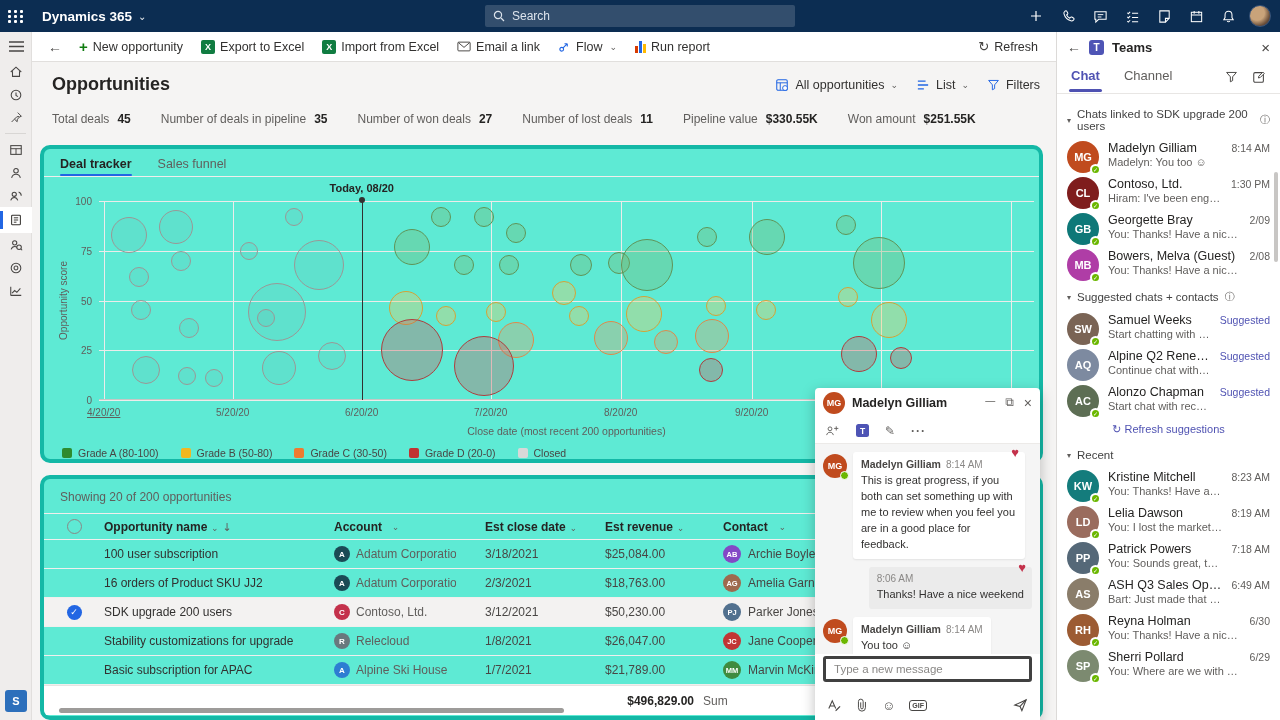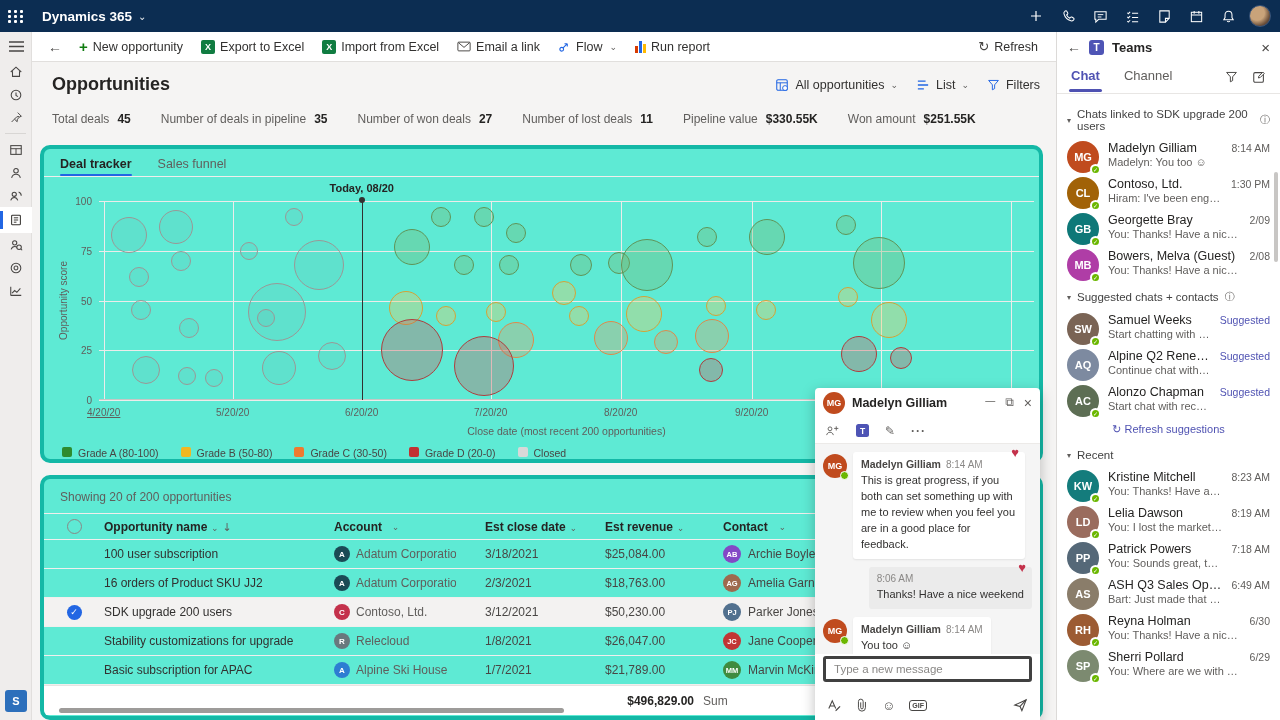--- a/index.html
+++ b/index.html
@@ -79,21 +79,21 @@
   .bubble.g-c { background:rgba(238,150,85,.30); border-color:#de8a4b; }
   .bubble.g-d { background:rgba(200,92,92,.35); border-color:#ad3e3e; }
   .bubble.g-x { background:rgba(120,120,120,.07); border-color:#9a9896; }
   .ytick { position:absolute; right:100%; margin-right:7px; font-size:10px; color:#605e5c; transform:translateY(-50%); }
   .xtick { position:absolute; transform:translateX(-50%); font-size:10px; color:#605e5c; white-space:nowrap; }
   .xticks-row { position:absolute; left:55px; top:258px; width:935px; }
   .ylab { position:absolute; left:14px; top:52px; height:199px; display:flex; align-items:center; }
   .ylab span { writing-mode:vertical-rl; transform:rotate(180deg); font-size:10px; color:#605e5c; }
   .xlab { position:absolute; left:55px; top:276px; width:935px; text-align:center; font-size:10.5px; color:#605e5c; }
   .legend { position:absolute; left:18px; top:298px; display:flex; gap:22px; align-items:center; }
-  .leg-item { display:flex; gap:6px; font-size:10.5px; color:#484644; }
+  .leg-item { display:flex; gap:6px; align-items:center; font-size:10.5px; color:#484644; }
   .leg-swatch { width:10px; height:10px; border-radius:2px; }
 
   
   .tbl-caption { padding:11px 16px 9px 16px; color:#605e5c; font-size:12px; border-bottom:1px solid #f0eeec; }
   .trow { display:flex; align-items:center; height:29px; border-bottom:1px solid #f1efed; }
   .trow.head { font-weight:bold; color:#252423; height:26px; }
   .trow .chev { font-size:8.5px; color:#605e5c; font-weight:normal; margin-left:4px; }
   .c-sel { width:60px; flex:none; display:flex; justify-content:center; }
   .c-name { width:230px; flex:none; padding-right:8px; white-space:nowrap; overflow:hidden; text-overflow:ellipsis; }
   .c-acct { width:122px; flex:none; display:flex; align-items:center; gap:6px; color:#605e5c; white-space:nowrap; overflow:hidden; }
@@ -181,20 +181,27 @@
         <i></i>
         <i></i>
         <i></i>
         <i></i>
         <i></i>
       </div>
   </div>
   <div class="nav-app">
     <span>Dynamics 365</span>
     <span class="chev">⌄</span>
+  </div>
+  <div class="nav-search">
+    <svg width="12" height="12" viewBox="0 0 12 12">
+        <circle cx="5" cy="5" r="3.6" fill="none" stroke="#dce3ec" stroke-width="1.2"></circle>
+        <line x1="8" y1="8" x2="11" y2="11" stroke="#dce3ec" stroke-width="1.2"></line>
+      </svg>
+    <span>Search</span>
   </div>
   <div class="nav-right">
     <div class="nav-ic">
         <svg width="14" height="14" viewBox="0 0 14 14">
           <path d="M7 2v10M2 7h10" stroke="#fff" stroke-width="1.2"></path>
         </svg>
       </div>
     <div class="nav-ic">
         <svg width="15" height="15" viewBox="0 0 16 16">
           <path d="M4 2.5c.8-.8 1.8-.8 2.2 0l1 1.8c.3.6 0 1.2-.5 1.6l-.7.5c.7 1.5 1.9 2.7 3.4 3.4l.5-.7c.4-.5 1-.8 1.6-.5l1.8 1c.8.4.8 1.4 0 2.2-.7.7-1.8 1.1-2.8.8C7.3 11.8 4.2 8.7 3.2 5.3c-.3-1-.1-2.1.8-2.8z" fill="none" stroke="#fff" stroke-width="1.1"></path>
@@ -654,21 +661,21 @@
       </div>
       <div class="chat-item">
         <div class="chat-av" style="background: rgb(192, 75, 30);">MG<span class="presence">✓</span></div>
         <div class="chat-mid">
           <div class="chat-name">Madelyn Gilliam</div>
           <div class="chat-prev">Madelyn: You too ☺</div>
         </div>
         <div class="chat-time">8:14 AM</div>
       </div>
       <div class="chat-item">
-        <div class="chat-av" style="background: #a16207;">CL<span class="presence">✓</span></div>
+        <div class="chat-av" style="background: #7f1d1d;">CL<span class="presence">✓</span></div>
         <div class="chat-mid">
           <div class="chat-name">Contoso, Ltd.</div>
           <div class="chat-prev">Hiram: I've been engaging with our contac...</div>
         </div>
         <div class="chat-time">1:30 PM</div>
       </div>
       <div class="chat-item">
         <div class="chat-av" style="background: rgb(14, 120, 120);">GB<span class="presence">✓</span></div>
         <div class="chat-mid">
           <div class="chat-name">Georgette Bray</div>

